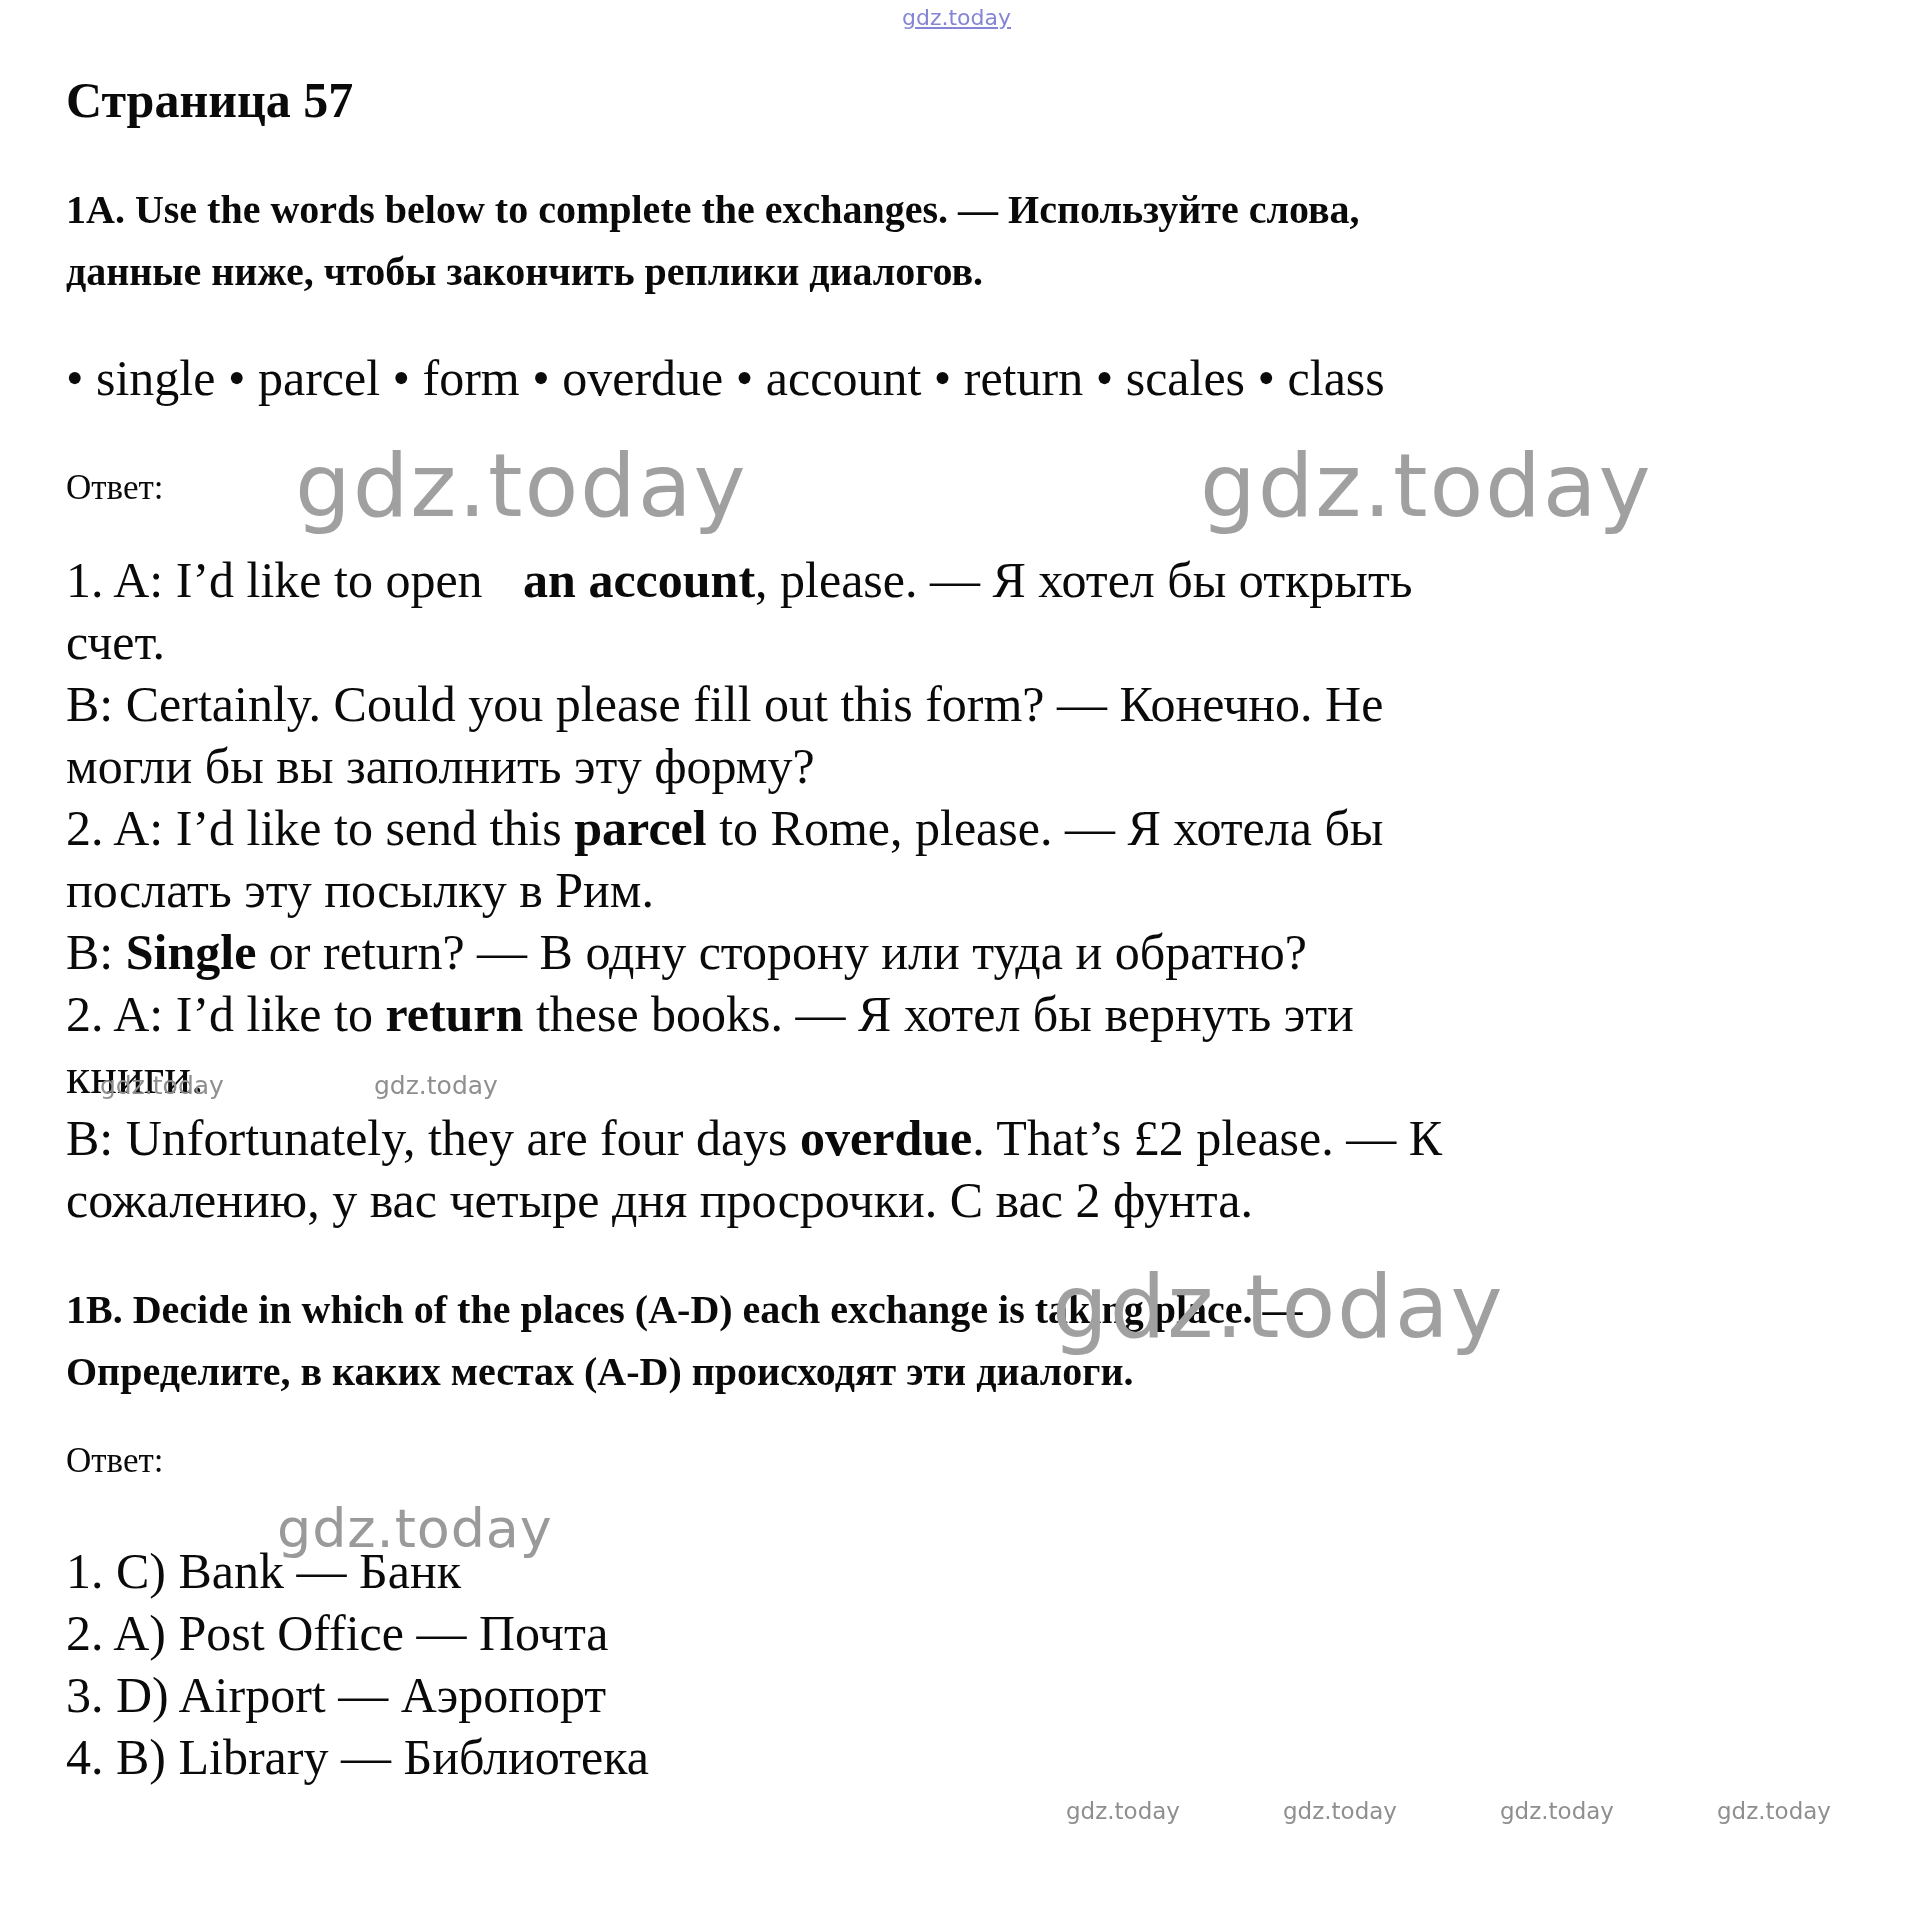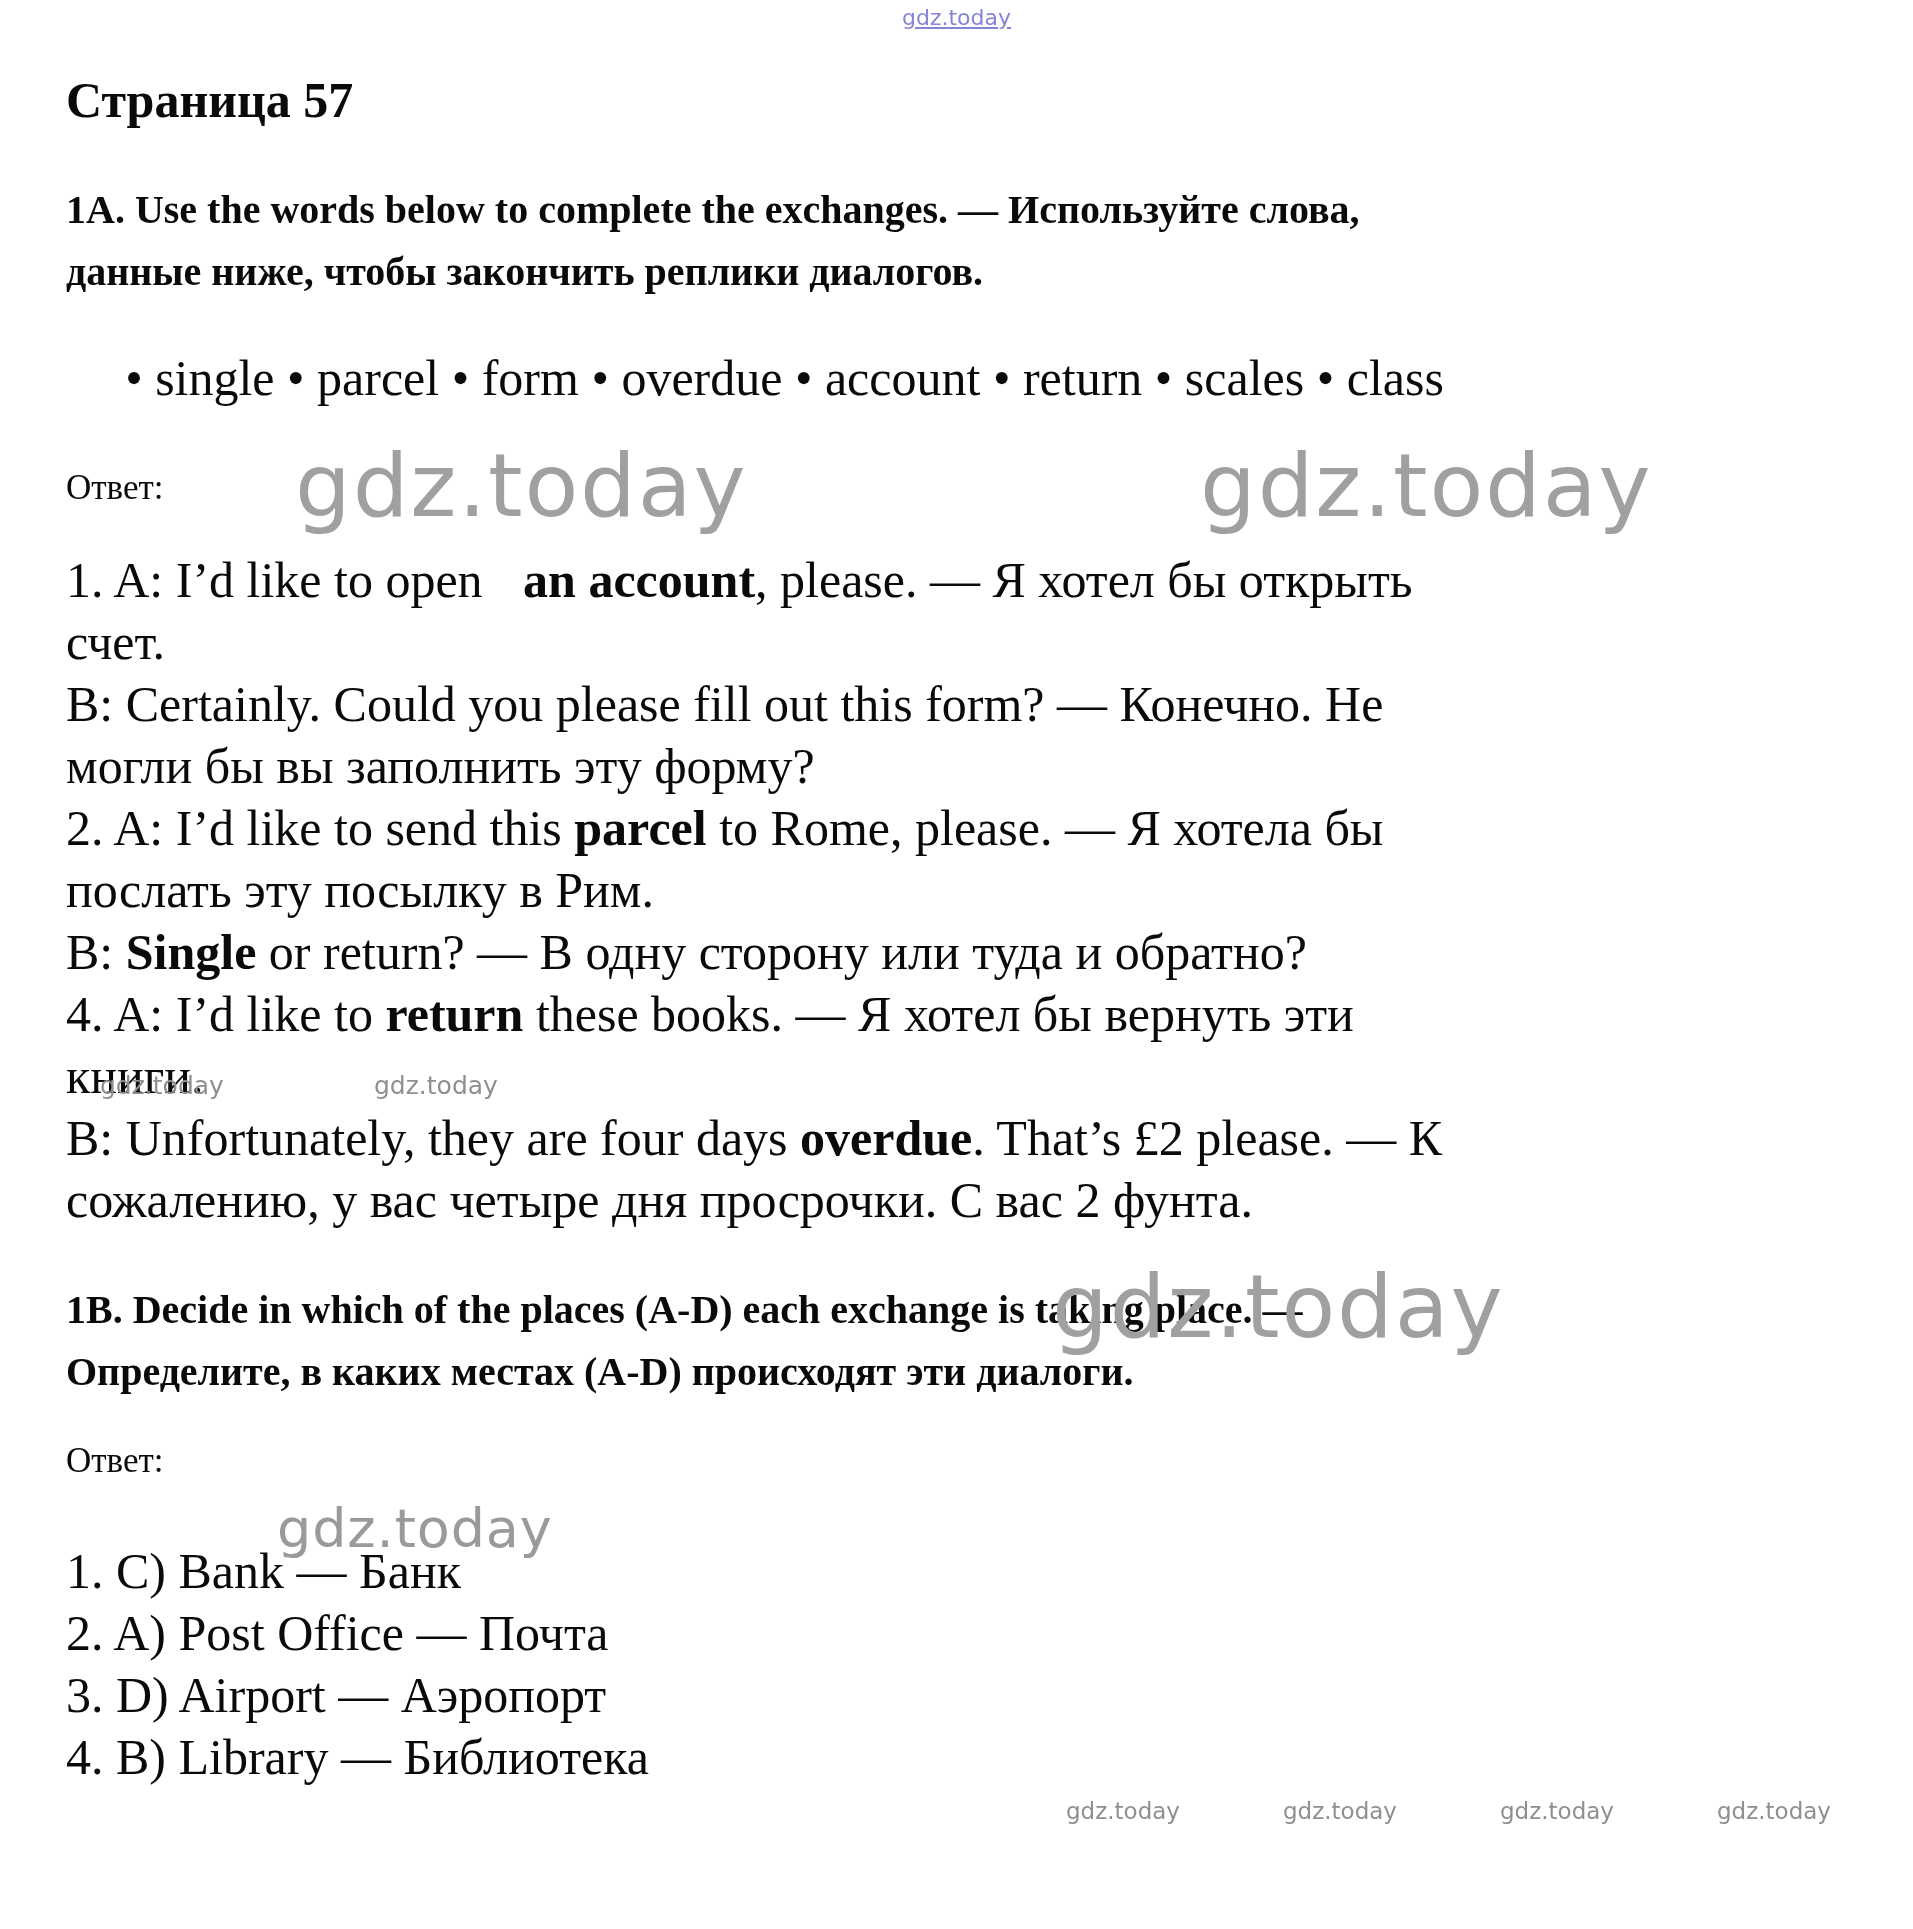--- a/index.html
+++ b/index.html
@@ -38,21 +38,20 @@
     margin: 0 0 44px 0;
   }
   .task-title.second {
     margin-top: 48px;
     margin-bottom: 27px;
   }
   .word-bank {
     font-size: 50px;
     line-height: 62px;
     margin: 0 0 48px 0;
-    text-align: center;
   }
   .answer-label {
     font-size: 35px;
     line-height: 62px;
     margin: 0 0 29.5px 0;
   }
   .answer-label.second {
     margin-bottom: 48px;
   }
   .dialog p, .answers p {
@@ -110,21 +109,21 @@
 
   <p class="word-bank">• single • parcel • form • overdue • account • return • scales • class</p>
 
   <p class="answer-label">Ответ:</p>
 
   <div class="dialog">
     <p class="line"><span>1. A: I’d like to open </span><span style="font-weight: bold; margin-left: 28px;">an account</span><span>, please. — Я хотел бы открыть счет.</span></p>
     <p class="line"><span>B: Certainly. Could you please fill out this form? — Конечно. Не могли бы вы заполнить эту форму?</span></p>
     <p class="line"><span>2. A: I’d like to send this </span><span style="font-weight: bold;">parcel</span><span> to Rome, please. — Я хотела бы послать эту посылку в Рим.</span></p>
     <p class="line"><span>B: </span><span style="font-weight: bold;">Single</span><span> or return? — В одну сторону или туда и обратно?</span></p>
-    <p class="line"><span>4. A: I’d like to </span><span style="font-weight: bold;">return</span><span> these books. — Я хотел бы вернуть эти книги.</span></p>
+    <p class="line"><span>2. A: I’d like to </span><span style="font-weight: bold;">return</span><span> these books. — Я хотел бы вернуть эти книги.</span></p>
     <p class="line"><span>B: Unfortunately, they are four days </span><span style="font-weight: bold;">overdue</span><span>. That’s £2 please. — К сожалению, у вас четыре дня просрочки. С вас 2 фунта.</span></p>
   </div>
 
   <p class="task-title second">1B. Decide in which of the places (A-D) each exchange is taking place. — Определите, в каких местах (A-D) происходят эти диалоги.</p>
 
   <p class="answer-label second">Ответ:</p>
 
   <div class="answers">
     <p class="line">1. C) Bank — Банк</p>
     <p class="line">2. A) Post Office — Почта</p>

